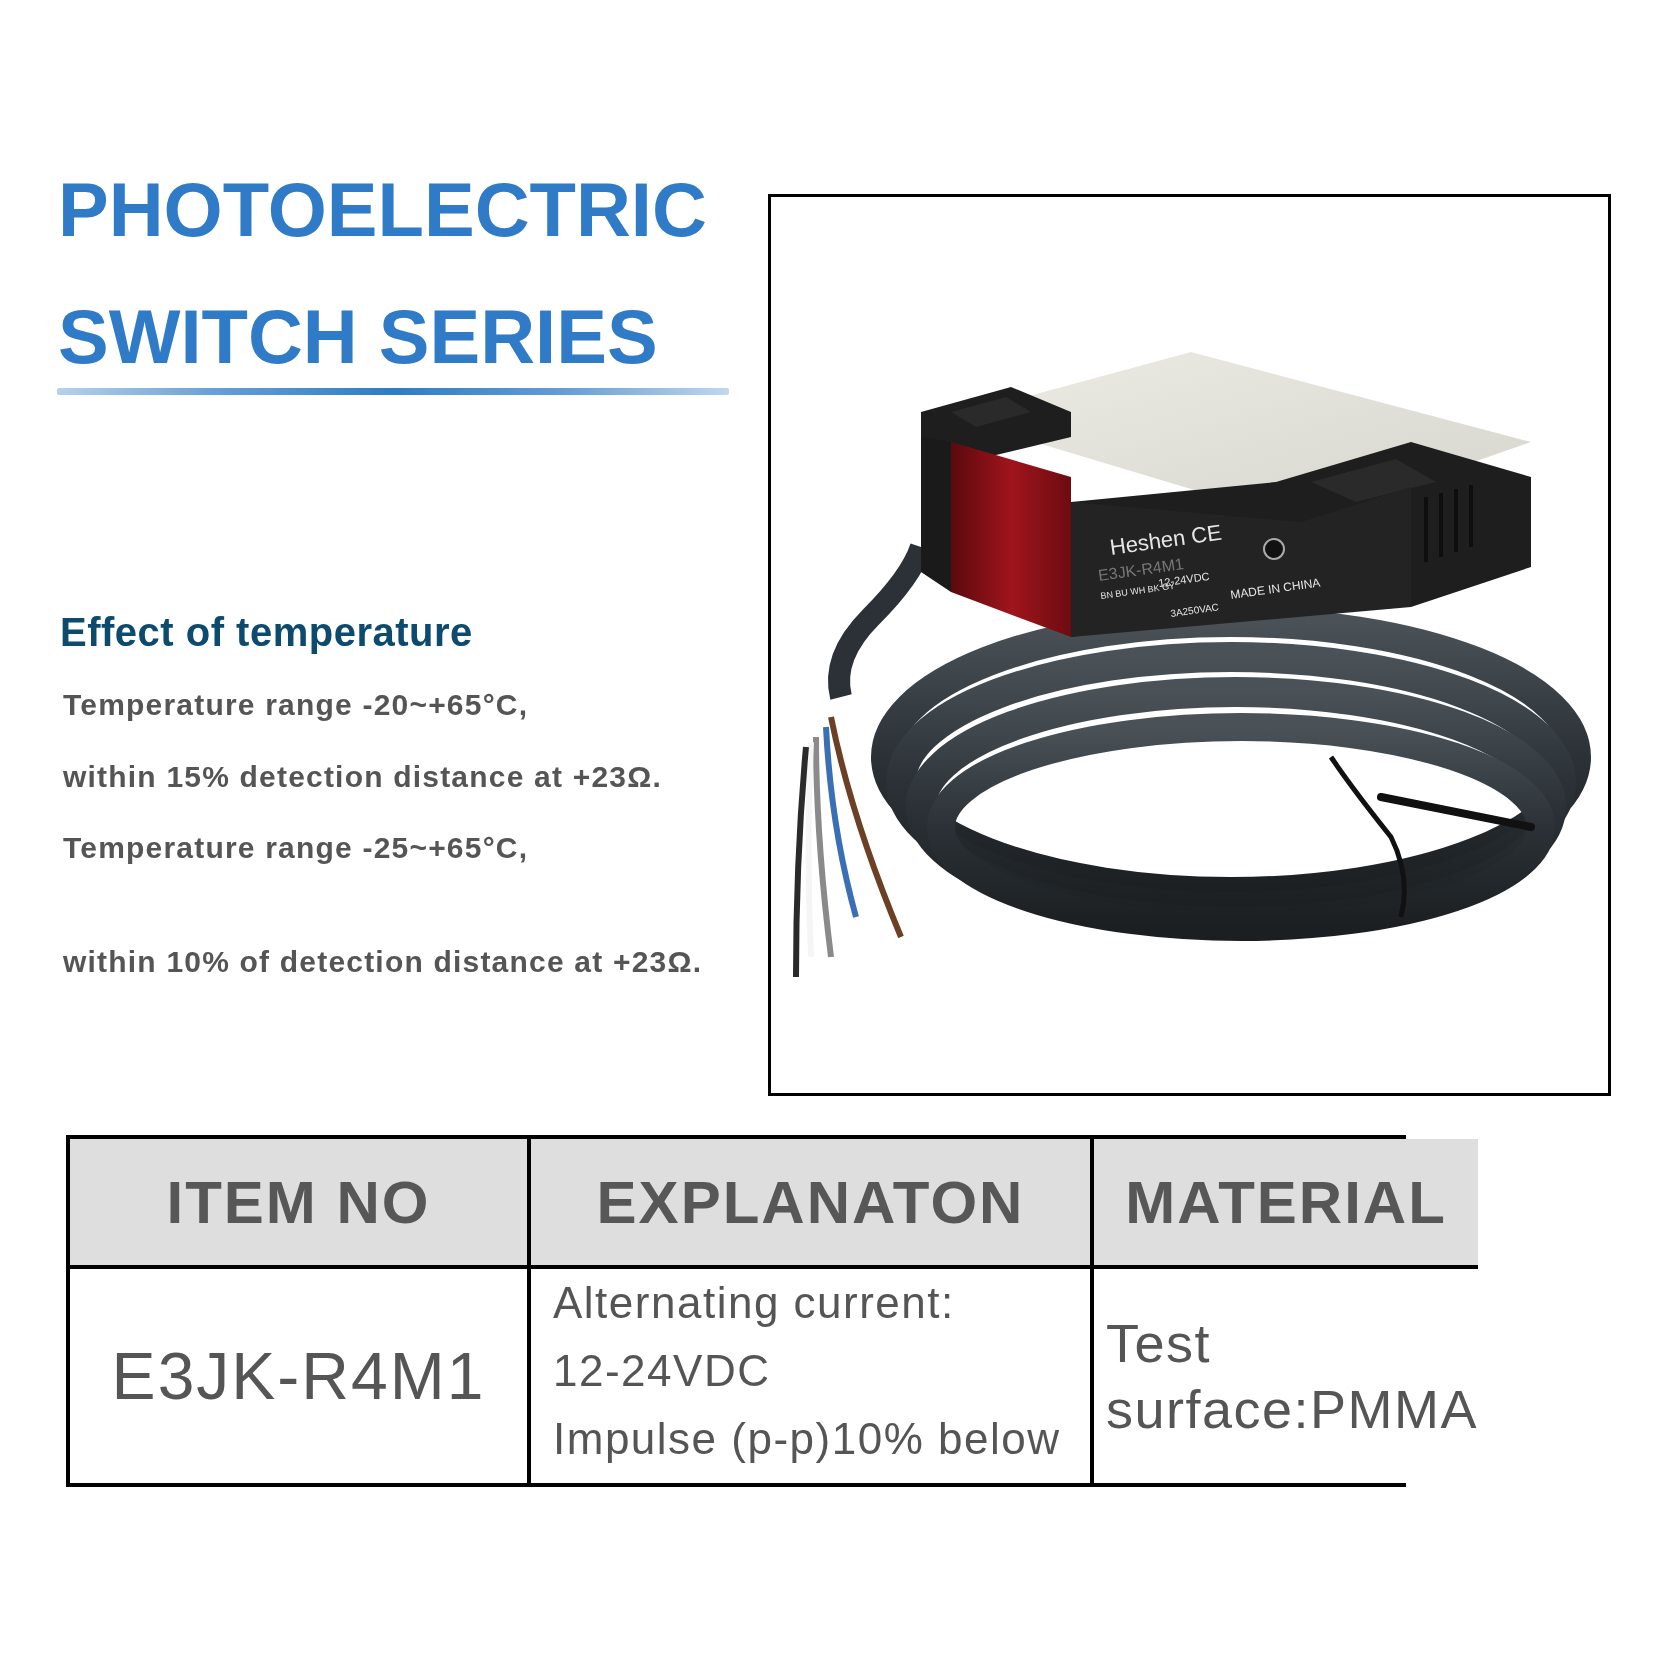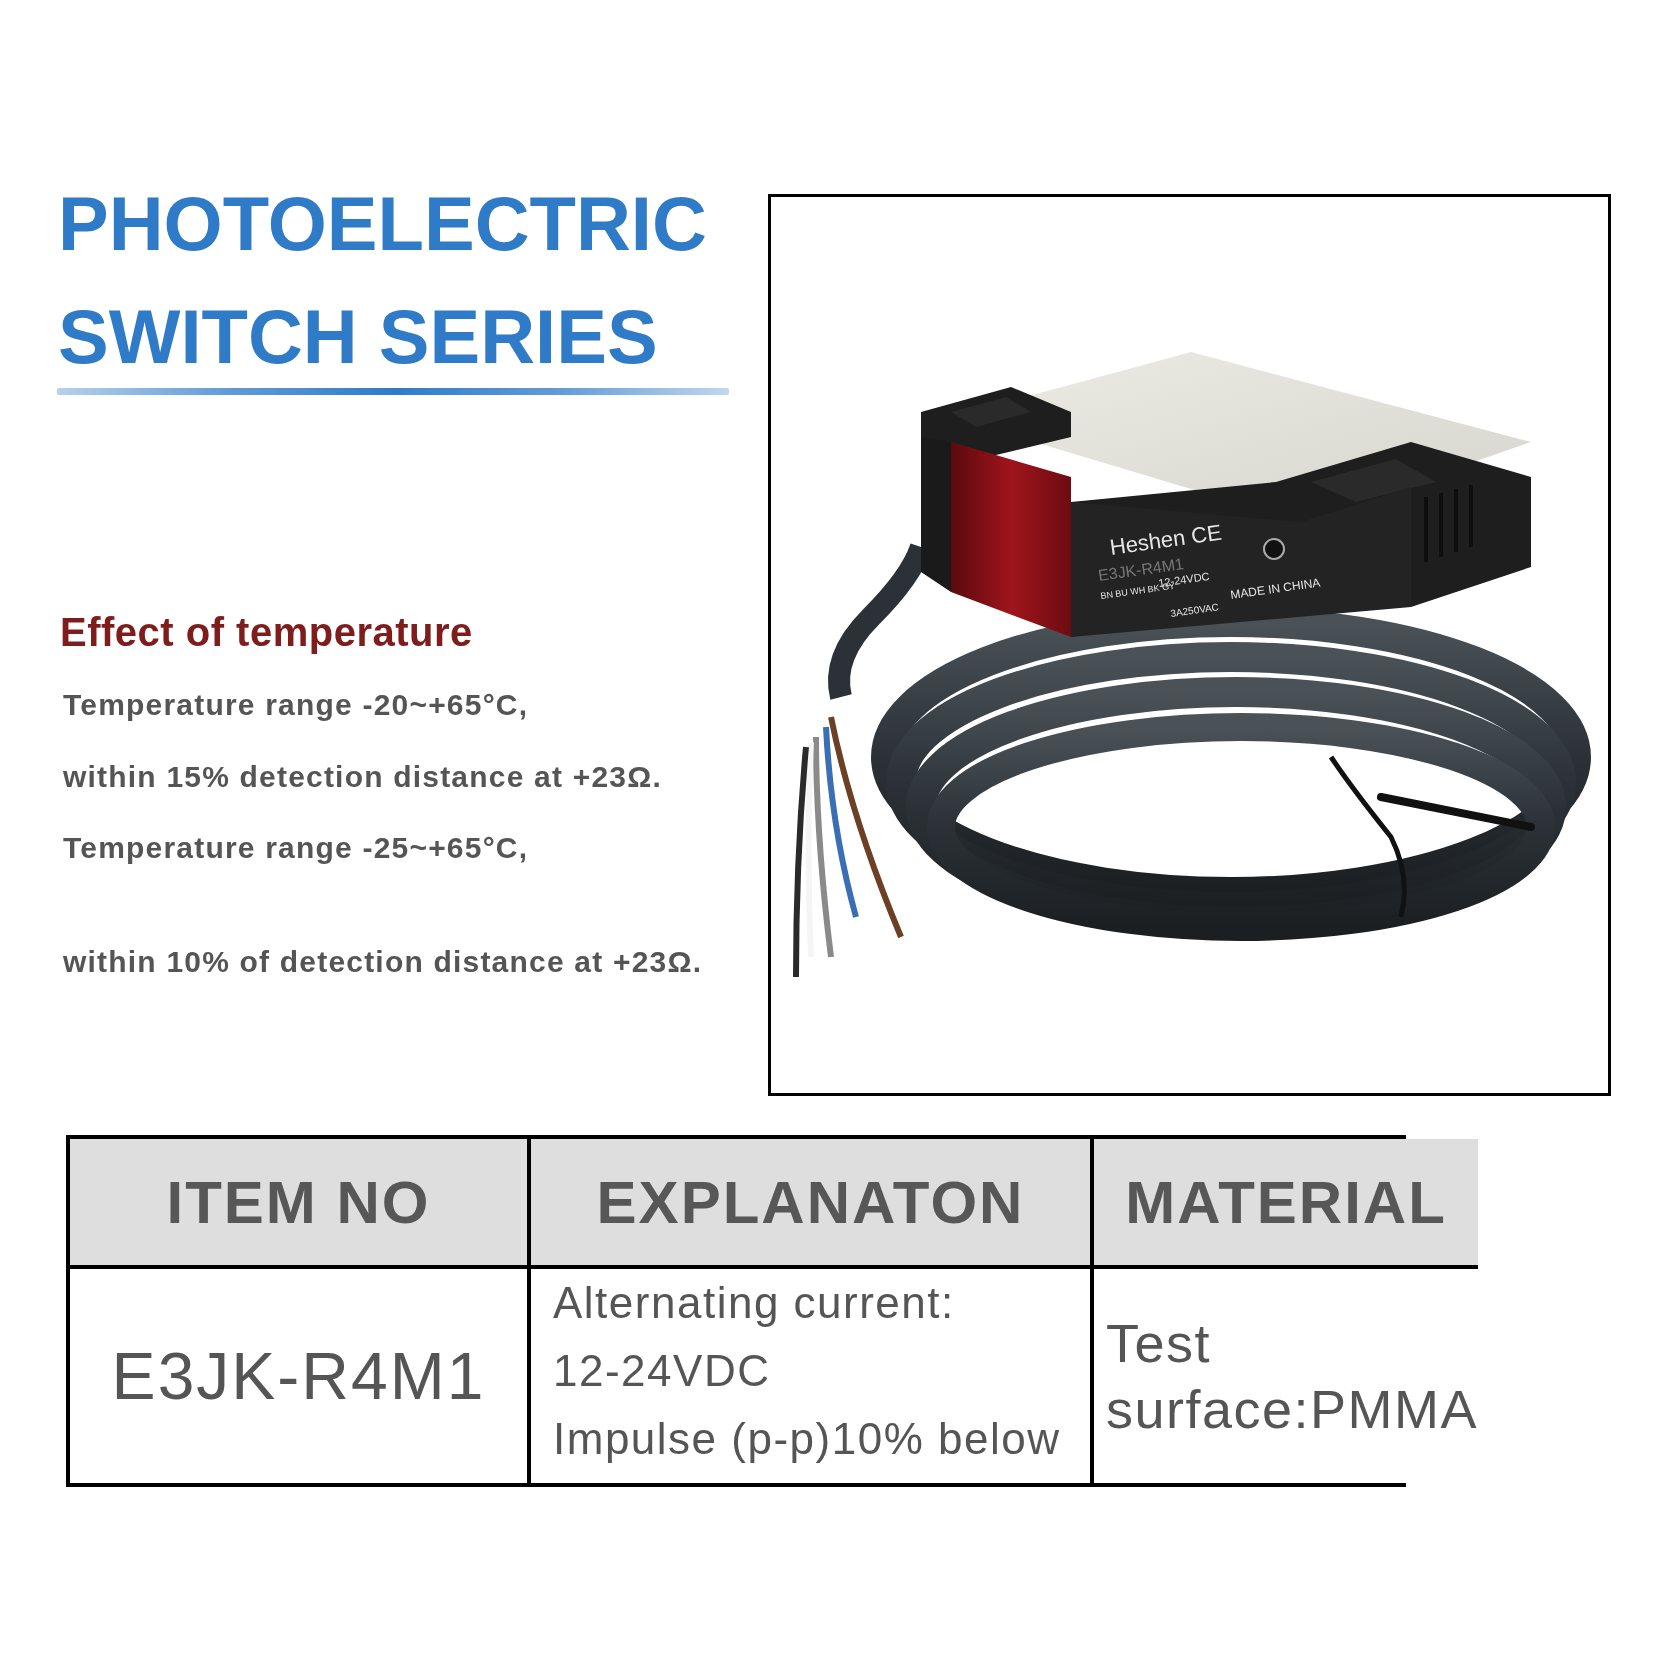--- a/index.html
+++ b/index.html
@@ -1,25 +1,25 @@
 <!DOCTYPE html>
 <html><head>
 <meta charset="utf-8">
 <style>
   html, body { margin:0; padding:0; background:#ffffff; }
   body { width:1680px; height:1680px; position:relative; overflow:hidden;
          font-family:"Liberation Sans", sans-serif; color:#555555; }
   .abs { position:absolute; }
   .title { left:58px; color:#2f7bc8; font-weight:bold; font-size:76px; line-height:1; letter-spacing:0px; white-space:nowrap; }
-  .title.l1 { top:186px; }
+  .title.l1 { top:172px; }
   .title.l2 { top:299px; }
   .underline { left:57px; top:388px; width:672px; height:7px;
     background:linear-gradient(to right, rgba(47,123,200,0.35) 0%, rgba(47,123,200,0.75) 25%, #2f7bc8 50%, rgba(47,123,200,0.75) 75%, rgba(47,123,200,0.3) 100%);
     border-radius:2px; }
-  .effect-heading { left:60px; top:610px; font-size:40px; font-weight:bold; color:#7f1d1d; white-space:nowrap; letter-spacing:0.5px; }
+  .effect-heading { left:60px; top:610px; font-size:40px; font-weight:bold; color:#0c4a6e; white-space:nowrap; letter-spacing:0.5px; }
   .temp-line { left:63px; font-size:30px; font-weight:bold; color:#555555; white-space:nowrap; letter-spacing:1.2px; }
   .temp-line.t0 { top:688px; }
   .temp-line.t1 { top:760px; }
   .temp-line.t2 { top:831px; }
   .temp-line.t3 { top:945px; }
 
   .photo-frame { left:768px; top:194px; width:837px; height:896px; border:3px solid #000; background:#fff; overflow:hidden; }
 
   .spec-table { left:66px; top:1135px; width:1340px; height:352px; border:4px solid #000; box-sizing:border-box; display:grid;
     grid-template-columns: 461px 563px 1fr; grid-template-rows: 130px 1fr; }

